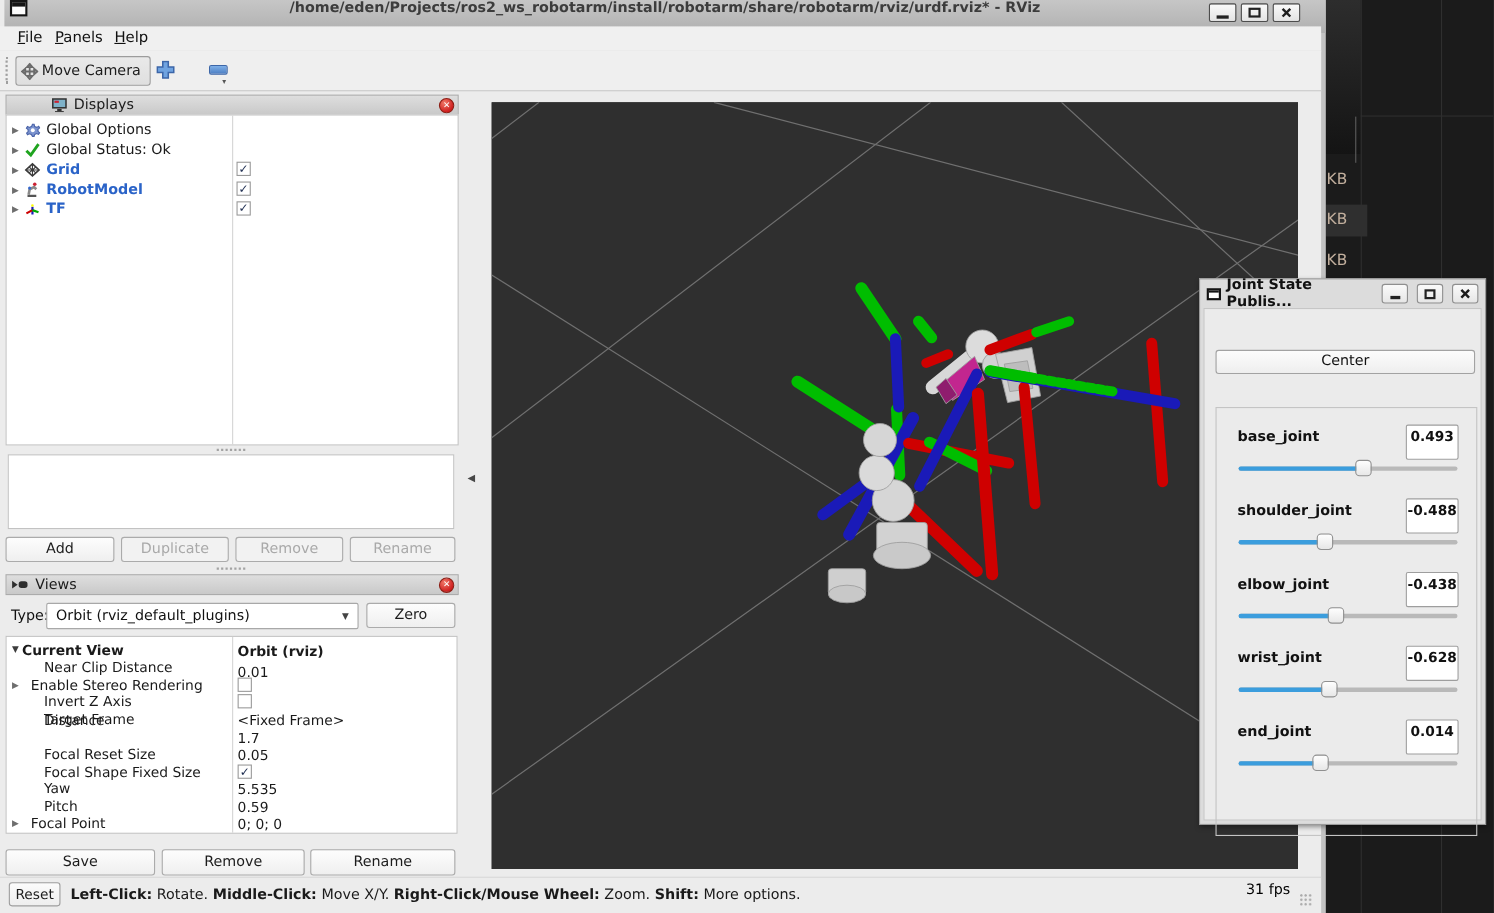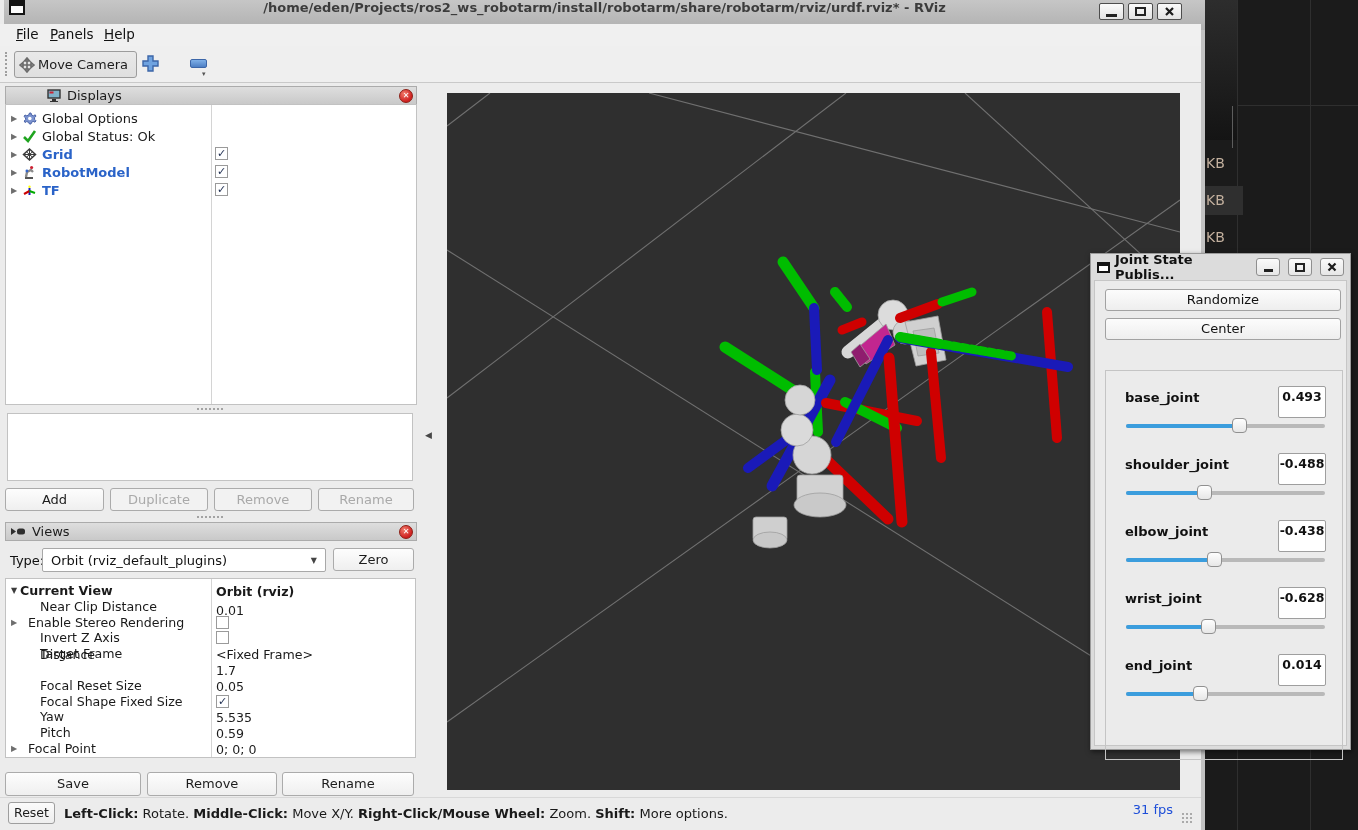--- a/index.html
+++ b/index.html
@@ -51,21 +51,21 @@
   .pval{position:absolute;font-size:12.6px;color:#1a1a1a;white-space:nowrap;}
   .combo{position:absolute;background:#fff;border:1px solid #a8a8a8;border-radius:2px;box-sizing:border-box;
     font-size:13px;color:#111;display:flex;align-items:center;padding:0 8px;}
   .combo .arr{position:absolute;right:8px;font-size:8px;color:#444;}
   
   #statusbar{position:absolute;left:0;top:797px;width:1201px;height:33px;background:#ececec;border-top:1px solid #d8d8d8;}
   #reset-btn{position:absolute;left:8px;top:4px;width:47px;height:22px;background:linear-gradient(#fbfbfb,#eee);
     border:1px solid #9e9e9e;border-radius:3px;box-sizing:border-box;font-size:12.5px;text-align:center;line-height:20px;color:#1c1c1c;}
   #help-line{position:absolute;left:64px;top:8px;font-size:13px;color:#1a1a1a;}
   #help-line b{font-weight:bold;}
-  #fps{position:absolute;right:28px;top:4px;font-size:13px;color:#1d4ed8;}
+  #fps{position:absolute;right:28px;top:4px;font-size:13px;color:#000000;}
   .grip{position:absolute;right:8px;top:14px;width:12px;height:12px;
     background-image:radial-gradient(#aaa 1px,transparent 1.2px);background-size:4px 4px;}
   
   #viewport{position:absolute;left:447px;top:93px;width:733px;height:697px;background:#2f2f2f;}
   .collapse-arrow{position:absolute;left:425px;top:430px;font-size:9px;color:#474747;}
   
   #jsp{position:absolute;left:1090px;top:253px;width:261px;height:497px;background:#dcdcdc;
     border:1px solid #9a9a9a;box-sizing:border-box;box-shadow:1px 2px 5px rgba(0,0,0,.5);}
   #jsp-title{position:absolute;left:2px;top:2px;right:2px;height:22px;display:flex;align-items:center;gap:5px;padding:0 4px;}
   #jsp-title .t{font-weight:bold;font-size:13px;color:#111;}
@@ -379,21 +379,20 @@
       <div class="jsp-btn">
         <div style="width:10px;height:9px;border:2px solid #222;box-sizing:border-box;"></div>
       </div>
       <div class="jsp-btn">
         <svg width="10" height="10">
             <path d="M1.5 1.5 L8.5 8.5 M8.5 1.5 L1.5 8.5" stroke="#1c1c1c" stroke-width="2.2"></path>
           </svg>
       </div>
     </div>
     <div id="jsp-body">
-      <div class="jsp-wide-btn" style="top:8px;">Randomize</div>
       <div class="jsp-wide-btn" style="top:37px;">Center</div>
       <div id="jsp-group">
           <div class="joint-label" style="top: 19px;">base_joint</div>
           <div class="joint-val" style="left: 172px; top: 15px;">0.493</div>
           <div class="slider" style="top: 47px;">
             <div class="track"></div>
             <div class="fill" style="width: 57%; background: rgb(59, 157, 221);"></div>
             <div class="handle" style="left: calc(57% - 7px);"></div>
           </div>
           <div class="joint-label" style="top: 86px;">shoulder_joint</div>

